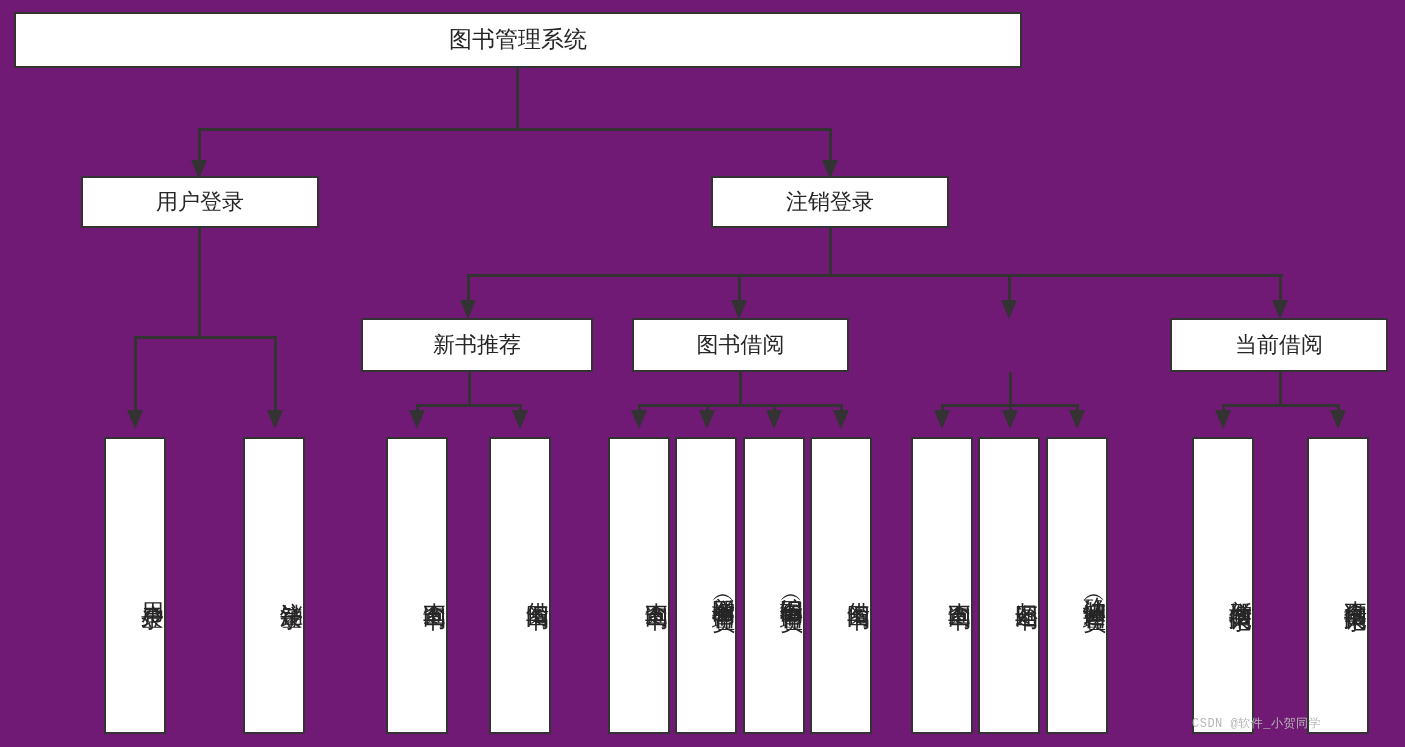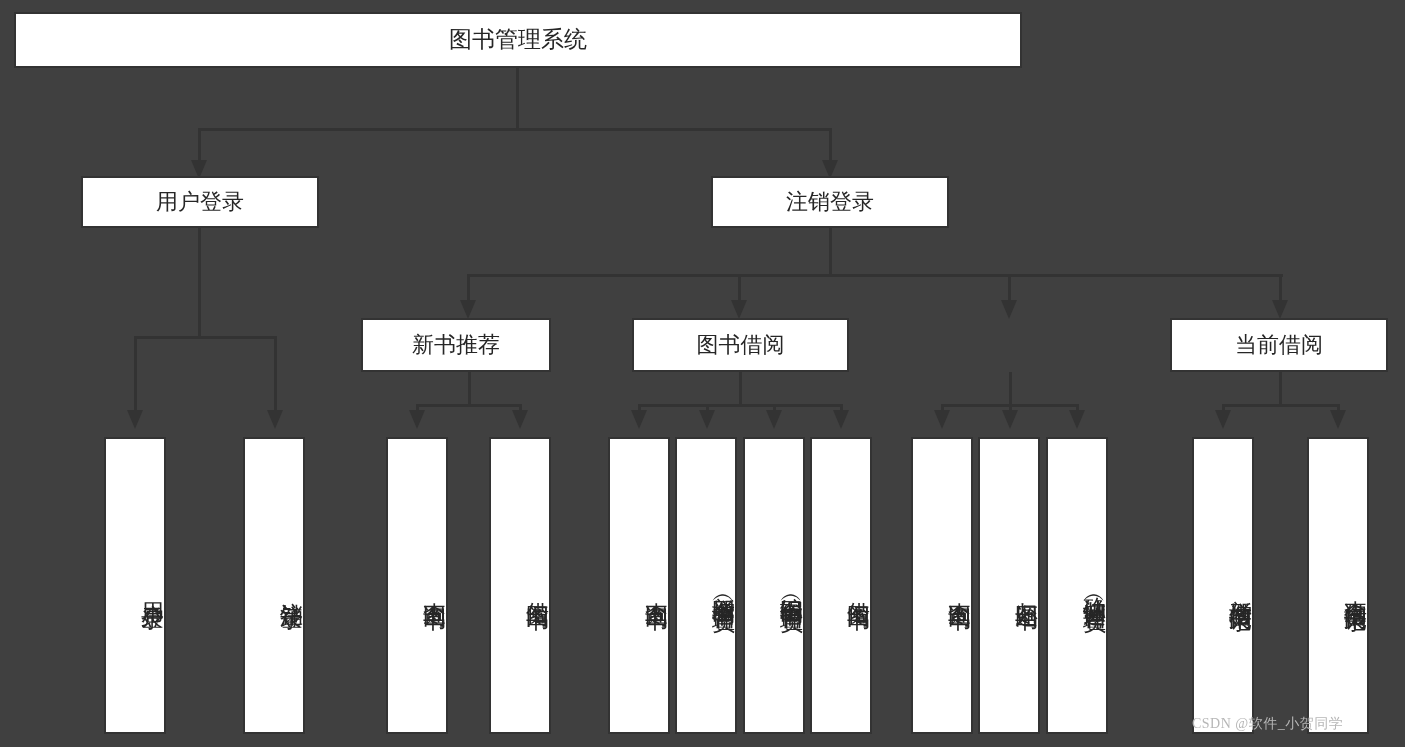--- a/index.html
+++ b/index.html
@@ -6,21 +6,21 @@
   html,body{margin:0;padding:0;}
   body{
     background:#ffffff;
     font-family:"Liberation Sans","DejaVu Sans",sans-serif;
     color:#1a1a1a;
   }
   #canvas{
     position:relative;
     width:1405px;
     height:747px;
-    background:#404040;
+    background:#701a75;
     overflow:hidden;
   }
 
   
   .node{
     position:absolute;
     box-sizing:border-box;
     border:2px solid #333333;
     background:#ffffff;
     display:flex;
@@ -63,25 +63,25 @@
     width:0;
     height:0;
     border-left:8px solid transparent;
     border-right:8px solid transparent;
     border-top:19px solid #333333;
   }
 
   
   #watermark{
     position:absolute;
-    font-size:14px;
+    font-size:12px;
     color:#b7b7b7;
     white-space:nowrap;
     letter-spacing:0.5px;
-    font-family:Liberation Serif, serif;
+    font-family:Liberation Mono, monospace;
   }
 </style>
 </head>
 <body>
 
 <div id="canvas">
 
   <div class="node root" style="left:14px;top:12px;width:1008px;height:56px;">图书管理系统</div>
 
   <div class="vline" style="left:516px;top:68px;height:60px;"></div>
@@ -109,21 +109,21 @@
 
   <div class="vline" style="left:467px;top:274px;height:30px;"></div>
   <div class="arrow" style="left:460px;top:300px;"></div>
   <div class="vline" style="left:738px;top:274px;height:30px;"></div>
   <div class="arrow" style="left:731px;top:300px;"></div>
   <div class="vline" style="left:1008px;top:274px;height:30px;"></div>
   <div class="arrow" style="left:1001px;top:300px;"></div>
   <div class="vline" style="left:1279px;top:274px;height:30px;"></div>
   <div class="arrow" style="left:1272px;top:300px;"></div>
 
-  <div class="node lvl2" style="left:361px;top:318px;width:190px;height:54px;">新书推荐</div>
+  <div class="node lvl2" style="left:361px;top:318px;width:232px;height:54px;">新书推荐</div>
   <div class="node lvl2" style="left:632px;top:318px;width:217px;height:54px;">图书借阅</div>
   <div class="node lvl2" style="left:1170px;top:318px;width:218px;height:54px;">当前借阅</div>
 
   <div class="vline" style="left:468px;top:372px;height:34px;"></div>
   <div class="hline" style="left:416px;top:404px;width:106px;"></div>
   <div class="vline" style="left:416px;top:404px;height:10px;"></div>
   <div class="arrow" style="left:409px;top:410px;"></div>
   <div class="vline" style="left:519px;top:404px;height:10px;"></div>
   <div class="arrow" style="left:512px;top:410px;"></div>
 

